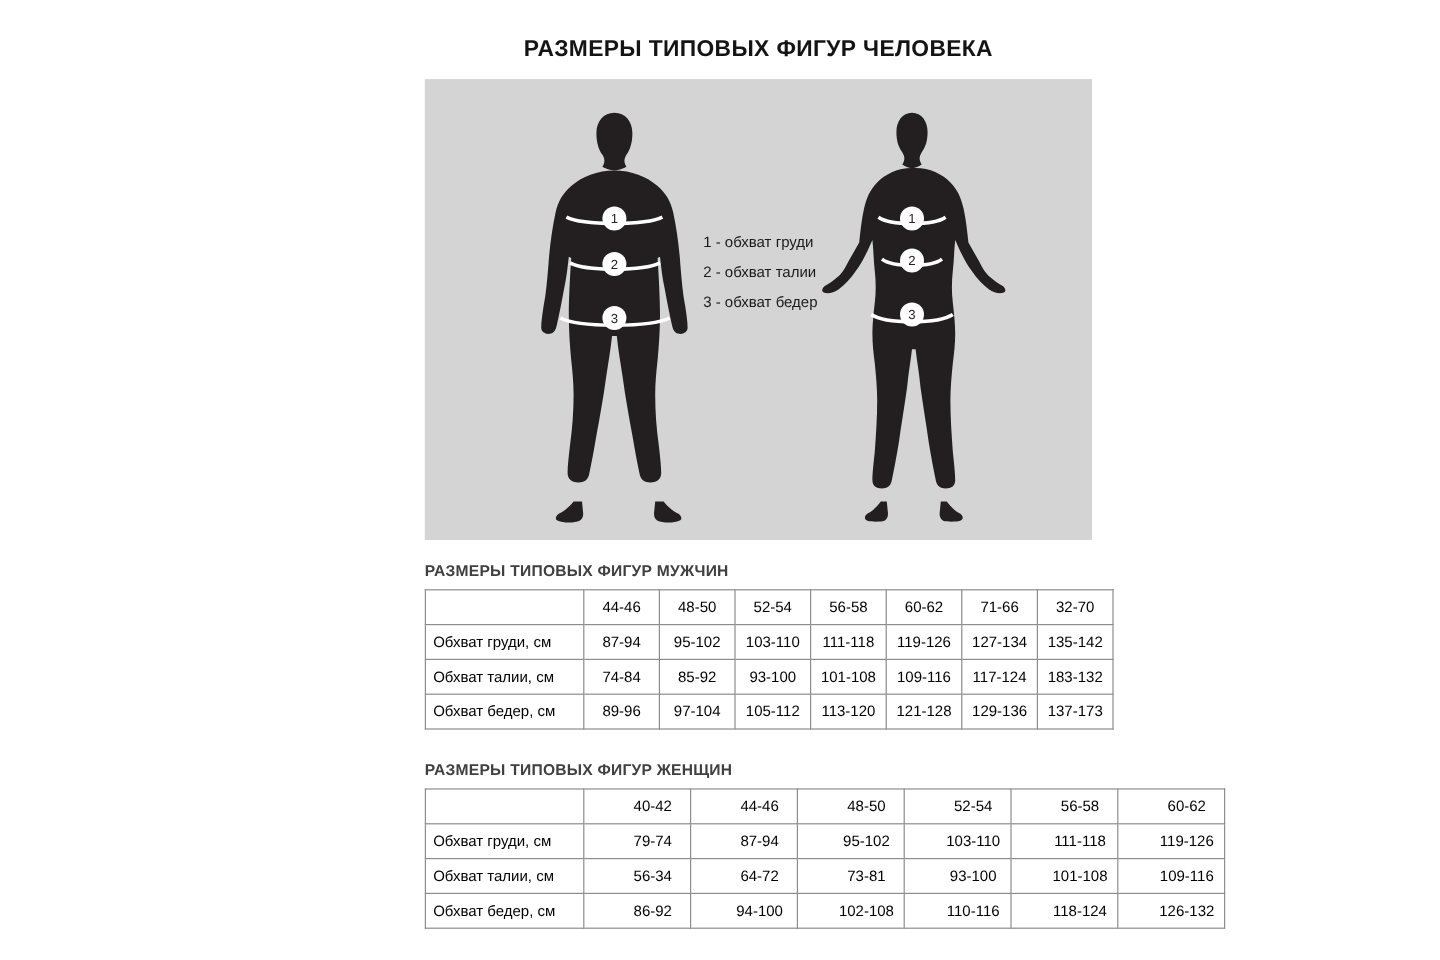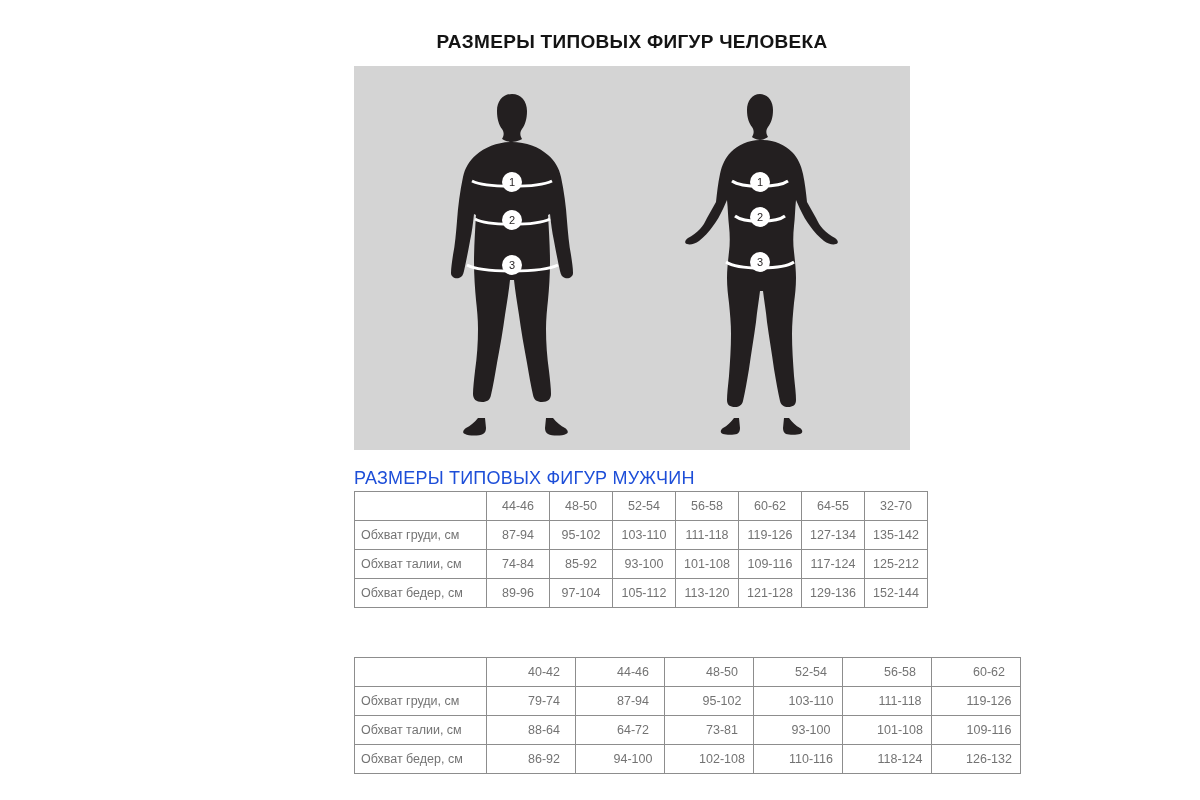--- a/index.html
+++ b/index.html
@@ -48,34 +48,34 @@
     left: 232px;
     top: 124px;
     font-size: 12.5px;
     line-height: 25px;
     color: #1a1a1a;
     white-space: nowrap;
   }
   
   .section-title {
     position: absolute;
-    font-size: 18px;
-    font-weight: normal;
+    font-size: 13px;
+    font-weight: bold;
     letter-spacing: .2px;
-    color: #1d4ed8;
+    color: #404040;
   }
   #men-title { left: 322px; top: 466px; }
   #women-title { left: 322px; top: 632px; }
 
   
   table.size-table {
     position: absolute;
     border-collapse: collapse;
     font-size: 12.5px;
-    color: #737373;
+    color: #000000;
   }
   table.size-table td {
     border: 1px solid #8d8d8d;
     height: 28px;
     text-align: center;
     padding: 0 6px;
     white-space: nowrap;
     background: #ffffff;
   }
   table.size-table td.rowhead {
@@ -147,34 +147,39 @@
       <g>
         <circle cx="406" cy="116" r="10" fill="#ffffff"></circle>
         <text x="406" y="120" text-anchor="middle" font-family="Liberation Sans, sans-serif" font-size="11" fill="#231f20">1</text>
         <circle cx="406" cy="151" r="10" fill="#ffffff"></circle>
         <text x="406" y="155" text-anchor="middle" font-family="Liberation Sans, sans-serif" font-size="11" fill="#231f20">2</text>
         <circle cx="406" cy="196" r="10" fill="#ffffff"></circle>
         <text x="406" y="200" text-anchor="middle" font-family="Liberation Sans, sans-serif" font-size="11" fill="#231f20">3</text>
       </g>
     </svg>
 
+    <div class="legend">
+      <div>1 - обхват груди</div>
+      <div>2 - обхват талии</div>
+      <div>3 - обхват бедер</div>
+    </div>
   </div>
 
   <div class="section-title" id="men-title">РАЗМЕРЫ ТИПОВЫХ ФИГУР МУЖЧИН</div>
 
   <table class="size-table" id="men-table">
     <thead>
       <tr>
         <td class="rowhead corner"></td>
         <td class="datacell">44-46</td>
         <td class="datacell">48-50</td>
         <td class="datacell">52-54</td>
         <td class="datacell">56-58</td>
         <td class="datacell">60-62</td>
-        <td class="datacell">64-55</td>
+        <td class="datacell">71-66</td>
         <td class="datacell">32-70</td>
       </tr>
     </thead>
     <tbody>
       <tr>
         <td class="rowhead">Обхват груди, см</td>
         <td class="datacell">87-94</td>
         <td class="datacell">95-102</td>
         <td class="datacell">103-110</td>
         <td class="datacell">111-118</td>
@@ -183,35 +188,36 @@
         <td class="datacell">135-142</td>
       </tr>
       <tr>
         <td class="rowhead">Обхват талии, см</td>
         <td class="datacell">74-84</td>
         <td class="datacell">85-92</td>
         <td class="datacell">93-100</td>
         <td class="datacell">101-108</td>
         <td class="datacell">109-116</td>
         <td class="datacell">117-124</td>
-        <td class="datacell">125-212</td>
+        <td class="datacell">183-132</td>
       </tr>
       <tr>
         <td class="rowhead">Обхват бедер, см</td>
         <td class="datacell">89-96</td>
         <td class="datacell">97-104</td>
         <td class="datacell">105-112</td>
         <td class="datacell">113-120</td>
         <td class="datacell">121-128</td>
         <td class="datacell">129-136</td>
-        <td class="datacell">152-144</td>
+        <td class="datacell">137-173</td>
       </tr>
     </tbody>
   </table>
 
+  <div class="section-title" id="women-title">РАЗМЕРЫ ТИПОВЫХ ФИГУР ЖЕНЩИН</div>
 
   <table class="size-table" id="women-table">
     <thead>
       <tr>
         <td class="rowhead corner"></td>
         <td class="datacell">40-42</td>
         <td class="datacell">44-46</td>
         <td class="datacell">48-50</td>
         <td class="datacell">52-54</td>
         <td class="datacell">56-58</td>
@@ -223,21 +229,21 @@
         <td class="rowhead">Обхват груди, см</td>
         <td class="datacell">79-74</td>
         <td class="datacell">87-94</td>
         <td class="datacell">95-102</td>
         <td class="datacell">103-110</td>
         <td class="datacell">111-118</td>
         <td class="datacell">119-126</td>
       </tr>
       <tr>
         <td class="rowhead">Обхват талии, см</td>
-        <td class="datacell">88-64</td>
+        <td class="datacell">56-34</td>
         <td class="datacell">64-72</td>
         <td class="datacell">73-81</td>
         <td class="datacell">93-100</td>
         <td class="datacell">101-108</td>
         <td class="datacell">109-116</td>
       </tr>
       <tr>
         <td class="rowhead">Обхват бедер, см</td>
         <td class="datacell">86-92</td>
         <td class="datacell">94-100</td>

